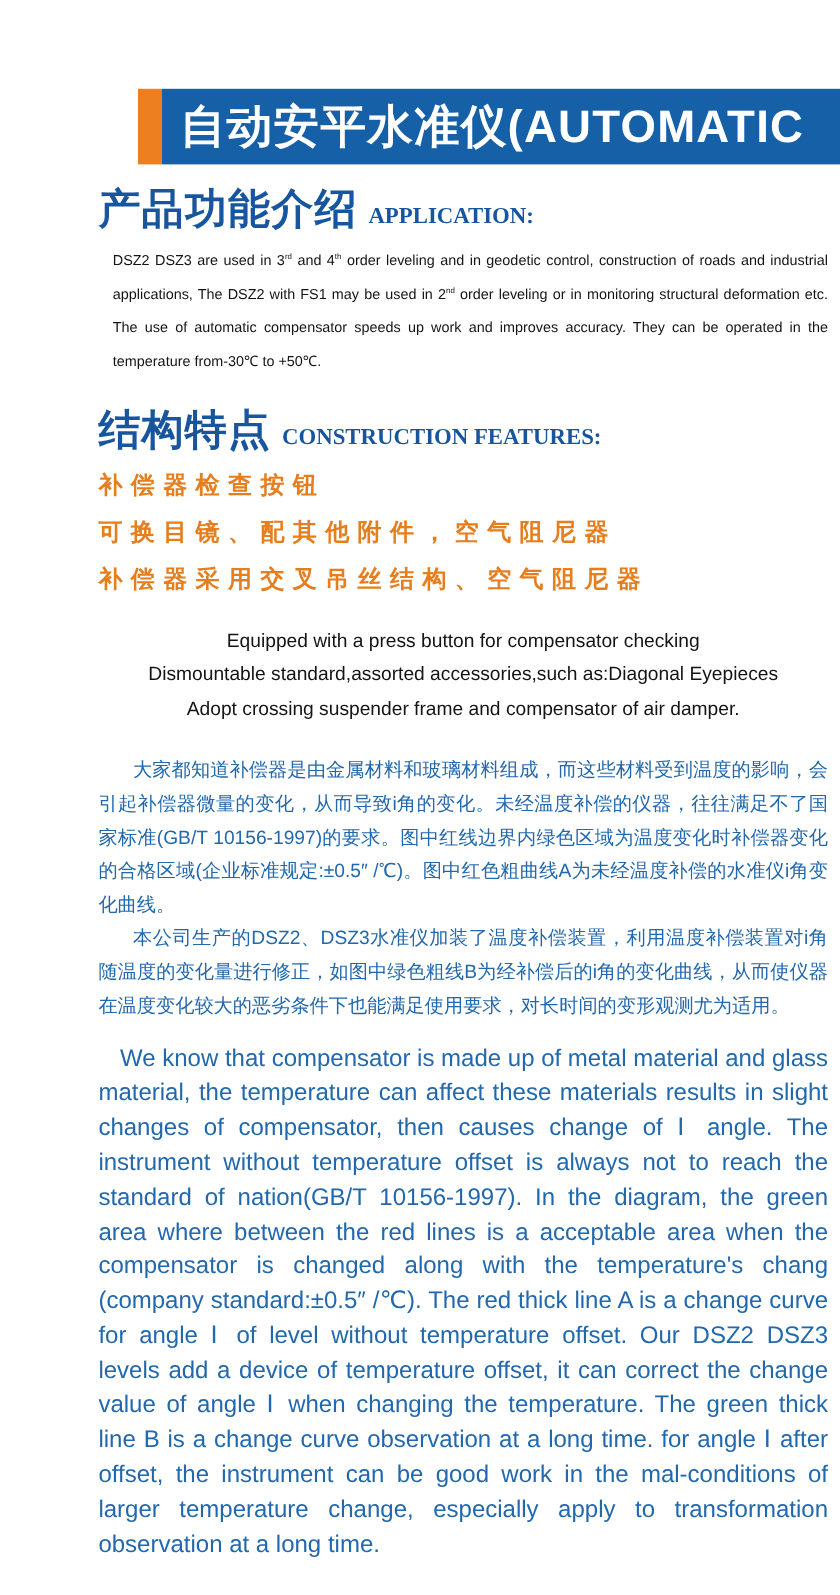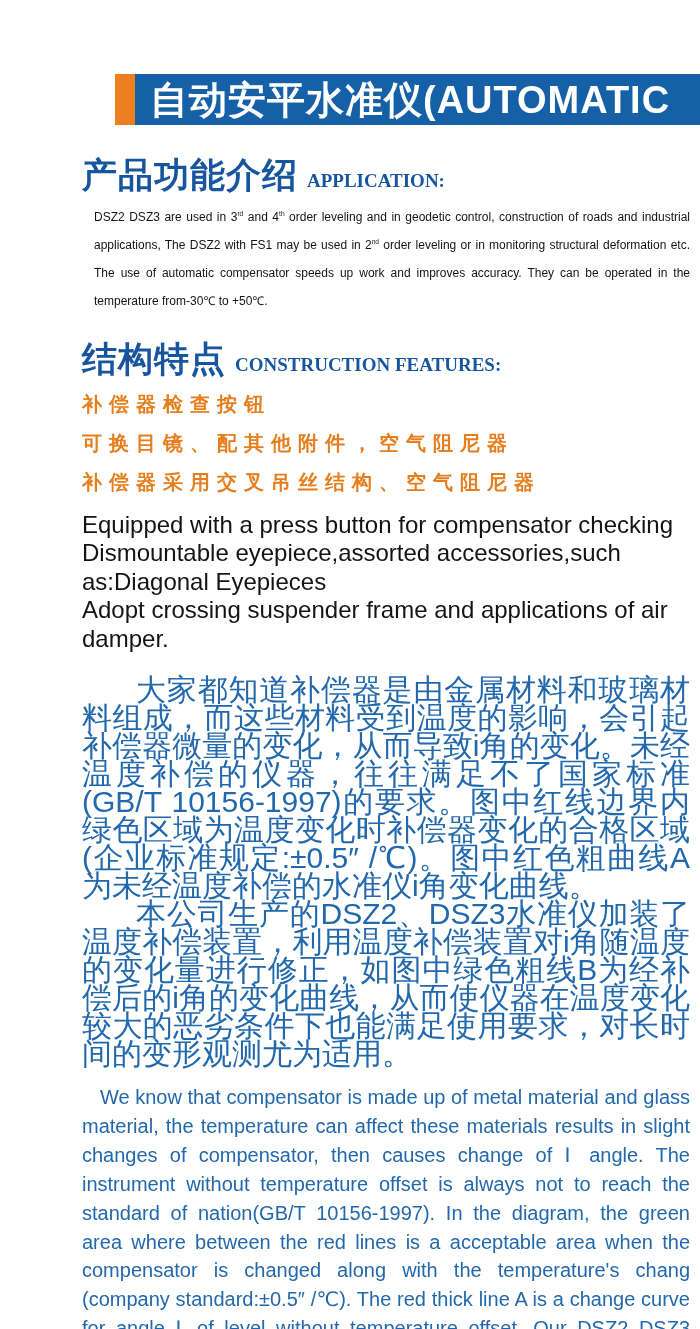--- a/index.html
+++ b/index.html
@@ -11,21 +11,21 @@
     --text-black:#141414;
   }
   *{margin:0;padding:0;box-sizing:border-box;}
   html,body{background:#ffffff;}
   body{
     width:700px;height:1329px;overflow:hidden;position:relative;
     font-family:"Liberation Sans",sans-serif;
   }
   
   .header-bar{
-    position:absolute;left:83px;top:74px;right:0;height:51px;
+    position:absolute;left:83px;top:74px;right:0;height:63px;
     display:flex;align-items:stretch;padding-left:32px;
   }
   .header-accent{width:20px;background:var(--accent-orange);}
   .header-main{
     flex:1;background:var(--header-blue);
     display:flex;align-items:center;overflow:hidden;
   }
   .header-title{
     color:#ffffff;font-weight:bold;font-size:38px;line-height:1;
     padding-left:15px;white-space:nowrap;letter-spacing:1px;
@@ -46,26 +46,26 @@
     font-size:12px;line-height:28px;text-align:justify;margin-left:12px;
   }
   .para-en-black sup,.para-en-blue sup{font-size:0.55em;line-height:0;}
   .construction-heading{margin-top:22px;}
   .calligraphy{
     margin-top:4px;color:var(--calligraphy-orange);
     font-family:"DejaVu Serif",serif;
     font-size:20px;line-height:39px;letter-spacing:7px;font-weight:bold;
   }
   .features-en{
-    margin-top:9px;color:var(--text-black);
-    font-size:24px;line-height:28.5px;
+    margin-top:19px;color:var(--text-black);
+    font-size:16px;line-height:28.5px;text-align:center;
   }
   .para-cn-blue{
     color:var(--body-blue);
-    font-size:30px;line-height:28px;text-align:justify;text-indent:1.8em;
+    font-size:16px;line-height:28px;text-align:justify;text-indent:1.8em;
   }
   .para-cn-blue.first{margin-top:23px;}
   .para-en-blue{
     margin-top:15px;color:var(--body-blue);
     font-size:20px;line-height:28.9px;text-align:justify;text-indent:0.9em;
   }
 </style>
 </head>
 <body>
 
@@ -90,22 +90,22 @@
   </div>
 
   <div class="calligraphy">
     <div>补偿器检查按钮</div>
     <div>可换目镜、配其他附件，空气阻尼器</div>
     <div>补偿器采用交叉吊丝结构、空气阻尼器</div>
   </div>
 
   <div class="features-en">
     <div>Equipped with a press button for compensator checking</div>
-    <div>Dismountable eyepiece,assorted accessories,such as:Diagonal Eyepieces</div>
-    <div>Adopt crossing suspender frame and applications of air damper.</div>
+    <div>Dismountable standard,assorted accessories,such as:Diagonal Eyepieces</div>
+    <div>Adopt crossing suspender frame and compensator of air damper.</div>
   </div>
 
   <p class="para-cn-blue first">大家都知道补偿器是由金属材料和玻璃材料组成，而这些材料受到温度的影响，会引起补偿器微量的变化，从而导致i角的变化。未经温度补偿的仪器，往往满足不了国家标准(GB/T 10156-1997)的要求。图中红线边界内绿色区域为温度变化时补偿器变化的合格区域(企业标准规定:±0.5″ /℃)。图中红色粗曲线A为未经温度补偿的水准仪i角变化曲线。</p>
   <p class="para-cn-blue">本公司生产的DSZ2、DSZ3水准仪加装了温度补偿装置，利用温度补偿装置对i角随温度的变化量进行修正，如图中绿色粗线B为经补偿后的i角的变化曲线，从而使仪器在温度变化较大的恶劣条件下也能满足使用要求，对长时间的变形观测尤为适用。</p>
 
   <p class="para-en-blue">We know that compensator is made up of metal material and glass material, the temperature can affect these materials results in slight changes of compensator, then causes change of Ⅰ angle. The instrument without temperature offset is always not to reach the standard of nation(GB/T 10156-1997). In the diagram, the green area where between the red lines is a acceptable area when the compensator is changed along with the temperature's chang (company standard:±0.5″ /℃). The red thick line A is a change curve for angle Ⅰ of level without temperature offset. Our DSZ2 DSZ3 levels add a device of temperature offset, it can correct the change value of angle Ⅰ when changing the temperature. The green thick line B is a change curve observation at a long time. for angle Ⅰ after offset, the instrument can be good work in the mal-conditions of larger temperature change, especially apply to transformation observation at a long time.</p>
 
 </div>
 
 </body></html>

